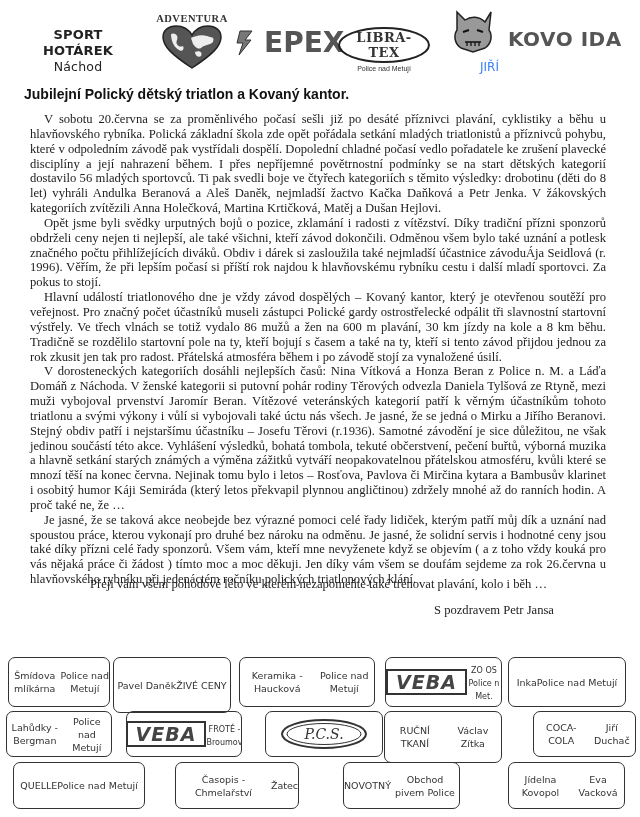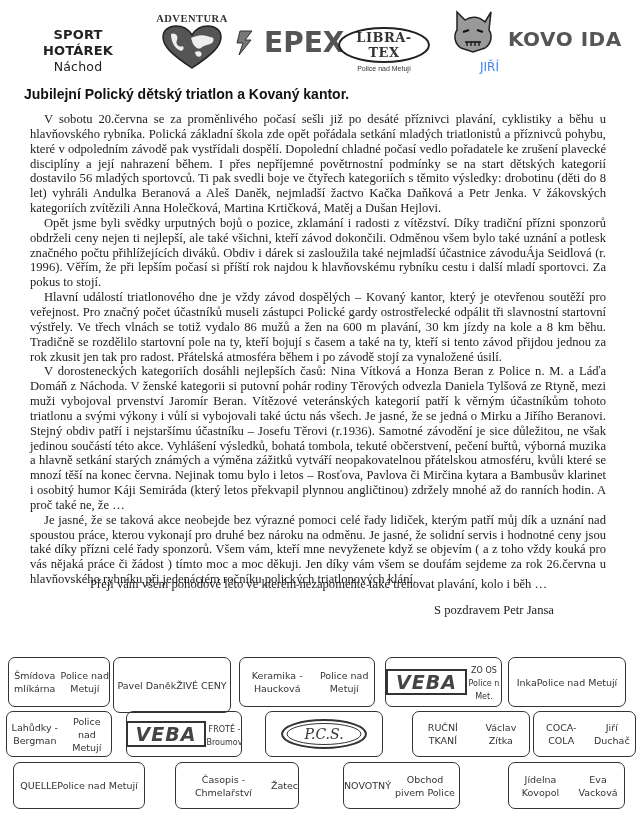--- a/index.html
+++ b/index.html
@@ -114,21 +114,21 @@
   <div class="veba">VEBA</div>
   <div class="veba-sub">FROTÉ - Broumov</div>
 </div>
 <div class="box" style="left:265px; top:711px; width:118px; height:46px;">
   <svg width="90" height="34" viewBox="0 0 90 34">
     <ellipse cx="45" cy="17" rx="42" ry="14" fill="none" stroke="#333" stroke-width="2"></ellipse>
     <ellipse cx="45" cy="17" rx="37" ry="10.5" fill="none" stroke="#333" stroke-width="1"></ellipse>
     <text x="45" y="22" text-anchor="middle" font-family="DejaVu Serif, serif" font-style="italic" font-size="14" fill="#333">P.C.S.</text>
   </svg>
 </div>
-<div class="box" style="left:412px; top:711px; width:118px; height:46px;">
+<div class="box" style="left:384px; top:711px; width:118px; height:52px;">
   <div>RUČNÍ TKANÍ</div>
   <div>Václav Zítka</div>
 </div>
 <div class="box" style="left:533px; top:711px; width:103px; height:46px;">
   <div>COCA- COLA</div>
   <div>Jiří Duchač</div>
 </div>
 
 <div class="box" style="left:13px; top:762px; width:132px; height:47px;">
   <div>QUELLE</div>

